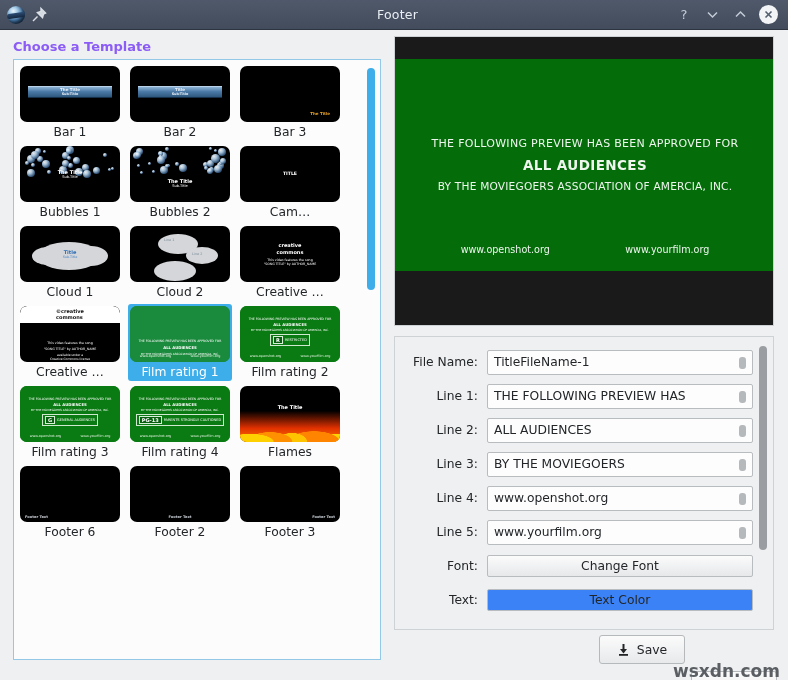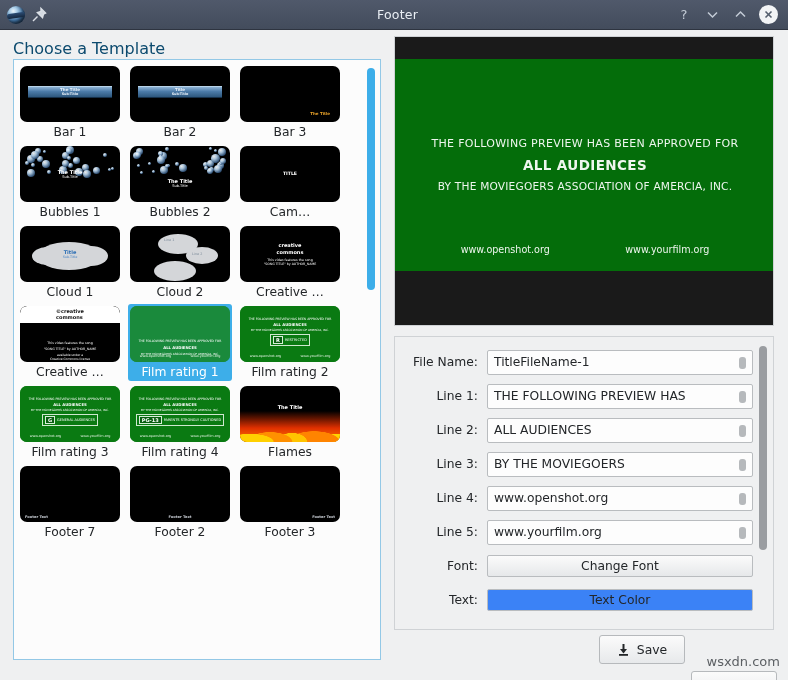--- a/index.html
+++ b/index.html
@@ -39,21 +39,21 @@
   .tb-btn svg { display: block; }
   .close-btn {
     width: 19px; height: 19px; border-radius: 50%; background: #f2f4f6;
     display: flex; align-items: center; justify-content: center;
   }
 
   
   .left-pane { position: absolute; left: 0; top: 30px; width: 388px; height: 604px; }
   .section-title {
     position: absolute; left: 13px; top: 9px;
-    font-size: 16px; font-weight: normal; color: #0c4a6e;
+    font-size: 13px; font-weight: bold; color: #8b5cf6;
   }
   .tmpl-frame {
     position: absolute; left: 13px; top: 29px; width: 368px; height: 601px;
     background: #fcfcfc; border: 1px solid #93c8e6; overflow: hidden;
   }
   .tmpl-grid {
     position: absolute; left: 0; top: 0; width: 352px;
     display: flex; flex-wrap: wrap; padding: 3px 0 0 1px;
   }
   .tmpl-cell {
@@ -197,22 +197,22 @@
   .footer { position: absolute; left: 0; top: 634px; width: 788px; height: 46px; }
   .btn {
     position: absolute; height: 29px; border-radius: 3px;
     border: 1px solid #b6b9bc; background: linear-gradient(#fbfbfb, #e7e9eb);
     display: flex; align-items: center; justify-content: center; gap: 7px;
     font-size: 12.4px; color: #232629;
   }
   #save-btn { left: 599px; top: 1px; width: 86px; }
   #cancel-btn { left: 691px; top: 1px; width: 86px; margin-top: 36px; }
   .watermark {
-    position: absolute; right: 8px; top: 20px;
-    font-size: 13px; color: #5b5f63;
+    position: absolute; right: 8px; top: 27px;
+    font-size: 17px; color: #5b5f63; font-weight: bold;
   }
 </style>
 </head>
 <body>
 
 <div class="titlebar">
   <div class="tb-left">
     <div class="app-logo">
       <div class="sphere"></div>
         <div class="band"></div>
@@ -477,21 +477,21 @@
             <div class="th-center" style="padding-bottom:14%">
               <div style="font-weight:bold;font-size:5px;text-shadow:0 0 2px #000">The Title</div>
             </div>
           </div>
           <div class="tmpl-label">Flames</div>
         </div>
         <div class="tmpl-cell">
           <div class="thumb">
             <div class="th-footer" style="left:5px">Footer Text</div>
           </div>
-          <div class="tmpl-label">Footer 7</div>
+          <div class="tmpl-label">Footer 6</div>
         </div>
         <div class="tmpl-cell">
           <div class="thumb">
             <div class="th-footer" style="left:50%;transform:translateX(-50%)">Footer Text</div>
           </div>
           <div class="tmpl-label">Footer 2</div>
         </div>
         <div class="tmpl-cell">
           <div class="thumb">
             <div class="th-footer" style="right:5px">Footer Text</div>

